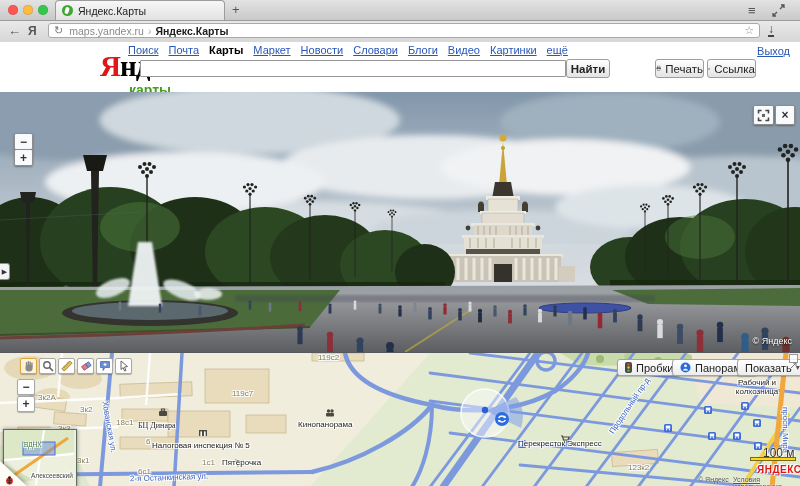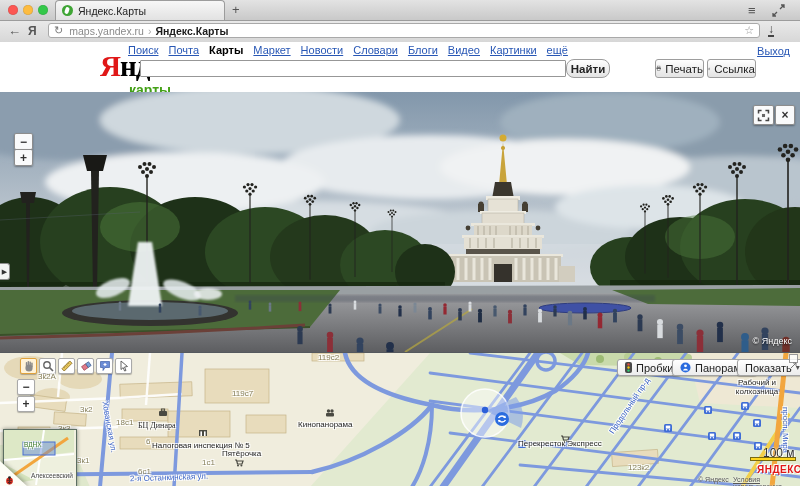--- a/index.html
+++ b/index.html
@@ -35,21 +35,21 @@
   #yhead{left:0;top:42px;width:800px;height:50px;background:#fff;}
   #logo{left:100px;top:8px;font-family:"Liberation Serif",serif;font-weight:bold;font-size:29px;color:#000;letter-spacing:-1px;}
   #logo .red{color:#e01717;}
   #logo-sub{left:129px;top:40px;font-size:14px;font-weight:bold;color:#44a117;}
   #topnav{left:128px;top:2px;display:flex;gap:10px;font-size:11px;}
   #topnav a{color:#2857b5;text-decoration:underline;}
   #topnav a.cur{color:#000;font-weight:bold;text-decoration:none;}
   #logout{right:10px;top:3px;font-size:11px;color:#2857b5;text-decoration:underline;}
   #searchbox{left:140px;top:18px;width:416px;height:15px;border:1px solid #979797;border-radius:1px;font-size:12px;padding:0 4px;}
   .ybtn{background:linear-gradient(#fefefe,#e3e3e3);border:1px solid #9d9d9d;border-radius:3px;height:19px;font-size:11.5px;color:#222;display:inline-flex;align-items:center;justify-content:center;gap:4px;box-sizing:border-box;}
-  #find-btn{left:566px;top:17px;width:44px;font-weight:bold;border-radius:8px;}
+  #find-btn{left:566px;top:17px;width:44px;font-weight:bold;}
   #print-btn{left:655px;top:17px;width:49px;}
   #link-btn{left:707px;top:17px;width:49px;}
   #hint{left:140px;top:39px;font-size:11px;color:#222;}
   #hint a{color:#222;text-decoration:underline;}
 
   
   #pano{left:0;top:92px;width:800px;height:260px;background:#9fb0be;overflow:hidden;}
   .pano-btn{background:rgba(255,255,255,.95);border:1px solid #8d8d8d;border-radius:2px;display:flex;align-items:center;justify-content:center;box-shadow:0 1px 2px rgba(0,0,0,.35);}
   #pano-zoom-out{left:14px;top:41px;width:17px;height:15px;font-size:12px;font-weight:bold;color:#333;}
   #pano-zoom-in{left:14px;top:57px;width:17px;height:15px;font-size:12px;font-weight:bold;color:#333;}
@@ -581,30 +581,30 @@
       <span style="font-size:8px;color:#555;">▾</span>
     </div>
     <div id="map-corner" class="abs">
       <svg width="7" height="7" viewBox="0 0 7 7">
           <path d="M1,6 L6,1 M3,1 h3 v3" stroke="#777" stroke-width="1" fill="none"></path>
         </svg>
     </div>
 
     <div class="ml ml-num" style="left:318px;top:1px;">119с2</div>
     <div class="ml ml-num" style="left:232px;top:37px;">119с7</div>
-    <div class="ml ml-num" style="left:38px;top:20px;text-align:right;">3к2А</div>
+    <div class="ml ml-num" style="left:38px;top:41px;text-align:right;">3к2А</div>
     <div class="ml ml-num" style="left:80px;top:53px;">3к2</div>
     <div class="ml ml-num" style="left:58px;top:72px;">3к3</div>
     <div class="ml ml-num" style="left:77px;top:104px;">3к1</div>
     <div class="ml ml-num" style="left:116px;top:66px;">18с1</div>
     <div class="ml ml-poi" style="left:138px;top:69px;font-family:Liberation Serif, serif;">БЦ Динара</div>
     <div class="ml ml-num" style="left:146px;top:85px;">6</div>
     <div class="ml ml-poi" style="left:152px;top:89px;">Налоговая инспекция № 5</div>
     <div class="ml ml-num" style="left:202px;top:106px;">1с1</div>
-    <div class="ml ml-poi" style="left:222px;top:97px;">Пятёрочка</div>
+    <div class="ml ml-poi" style="left:222px;top:106px;">Пятёрочка</div>
     <div class="ml ml-num" style="left:138px;top:115px;">6с1</div>
     <div class="ml ml-street" style="left:130px;top:121px;transform:rotate(-2deg);">2-я Останкинская ул.</div>
     <div class="ml ml-street" style="left:104px;top:44px;transform:rotate(80deg);transform-origin:0 50%;">Хованская ул.</div>
     <div class="ml ml-poi" style="left:298px;top:68px;">Кинопанорама</div>
     <div class="ml ml-poi" style="left:518px;top:87px;">Перекресток Экспресс</div>
     <div class="ml ml-poi" style="left:726px;top:26px;width:62px;white-space:normal;text-align:center;">Рабочий и колхозница</div>
     <div class="ml ml-street" style="left:612px;top:76px;transform:rotate(-56deg);transform-origin:0 50%;">Продольный пр-д</div>
     <div class="ml ml-street" style="left:789px;top:54px;transform:rotate(90deg);transform-origin:0 0;">просп. Мира</div>
     <div class="ml ml-num" style="left:628px;top:111px;">123к2</div>
 

